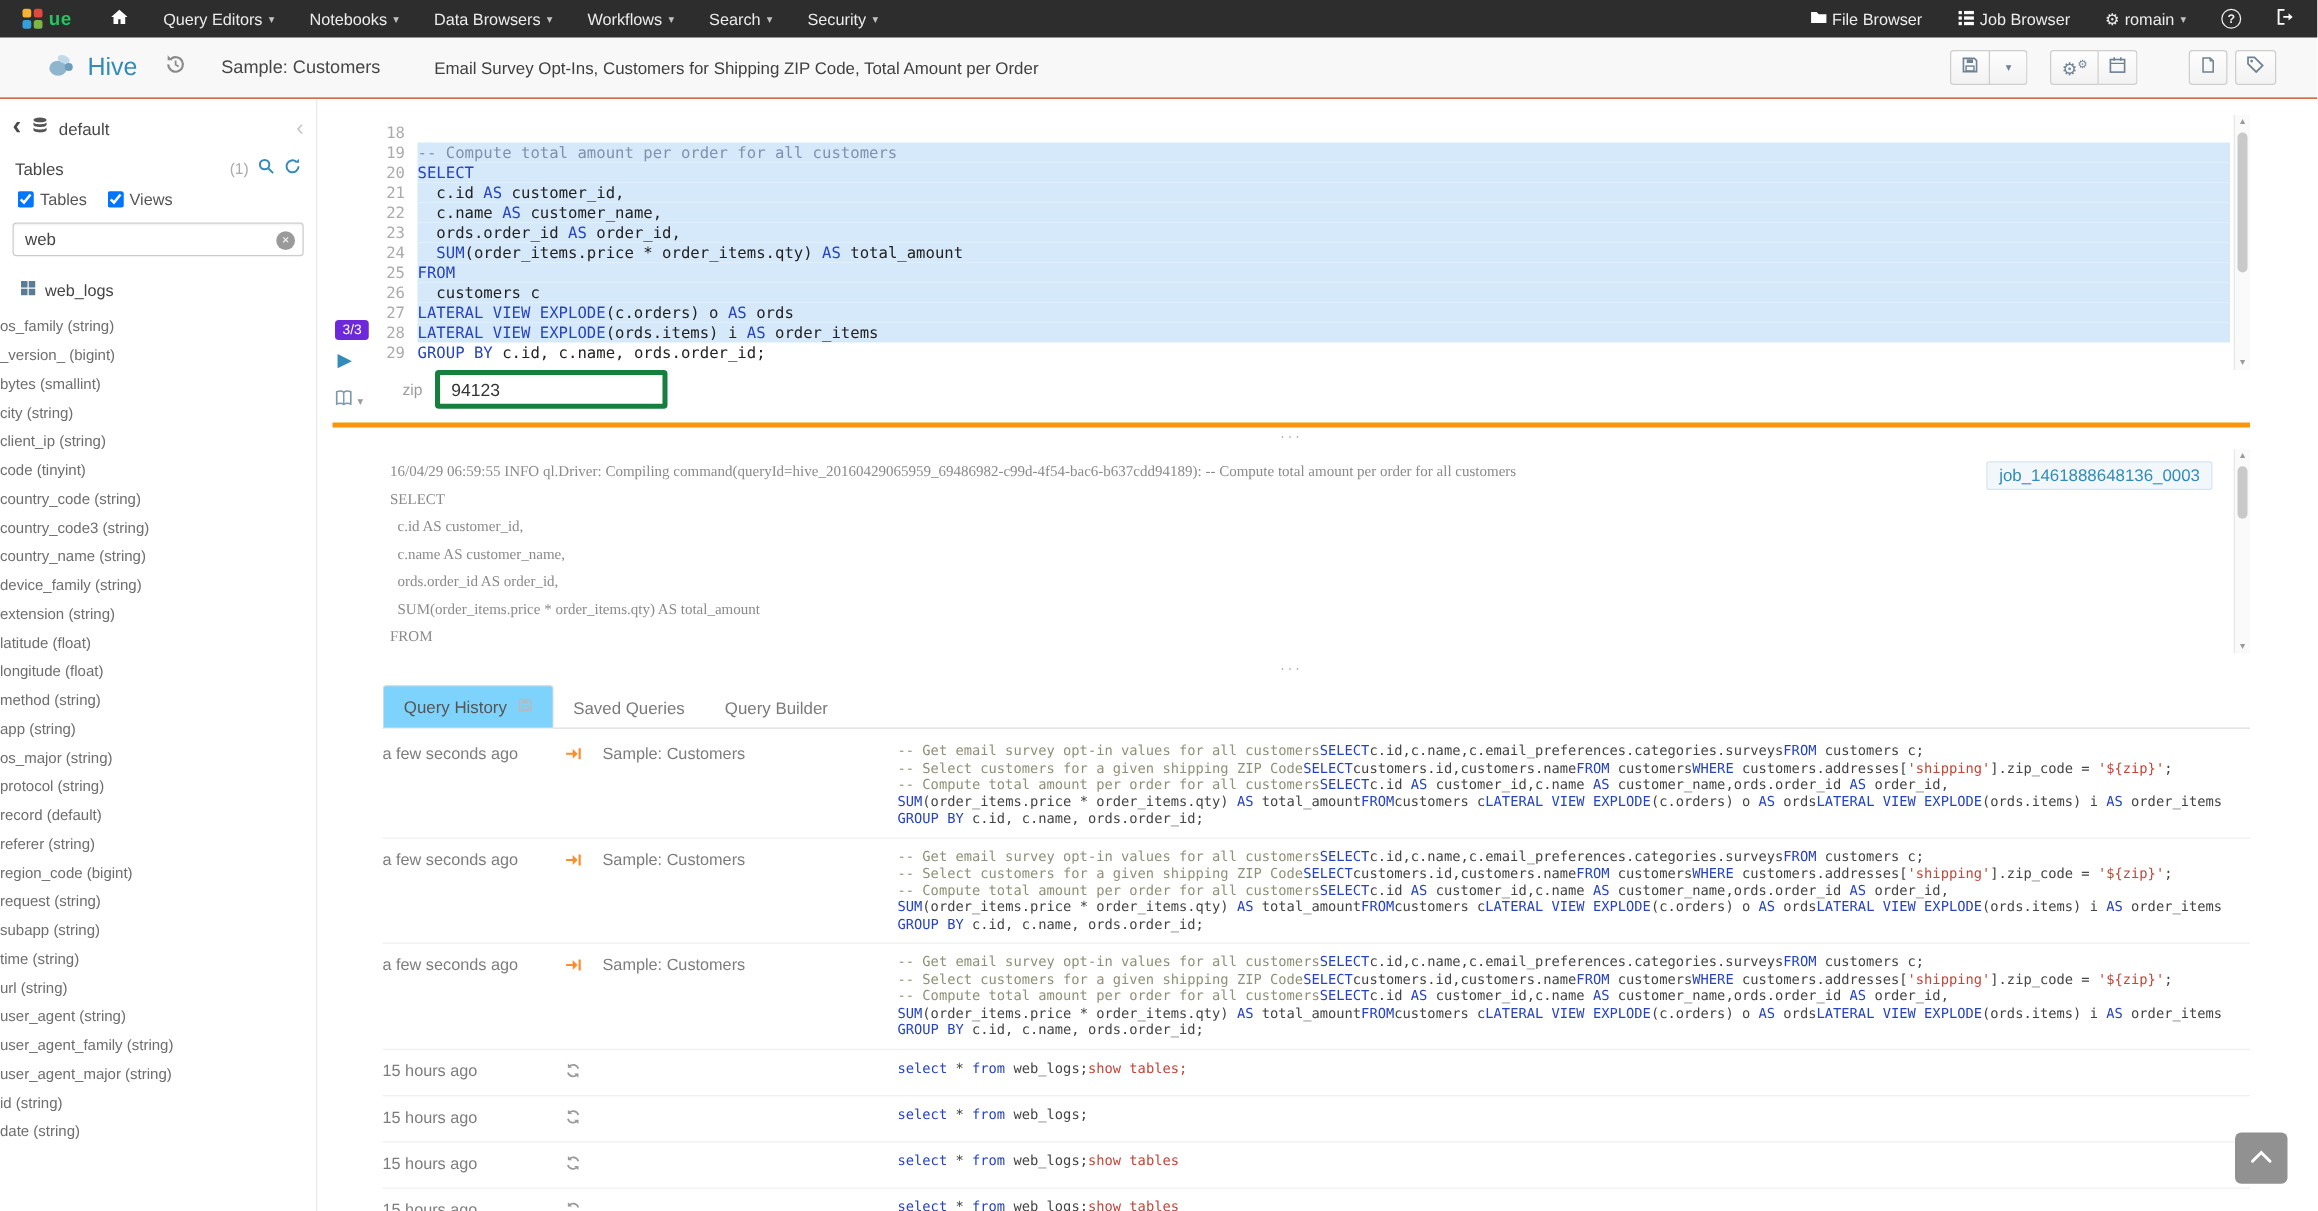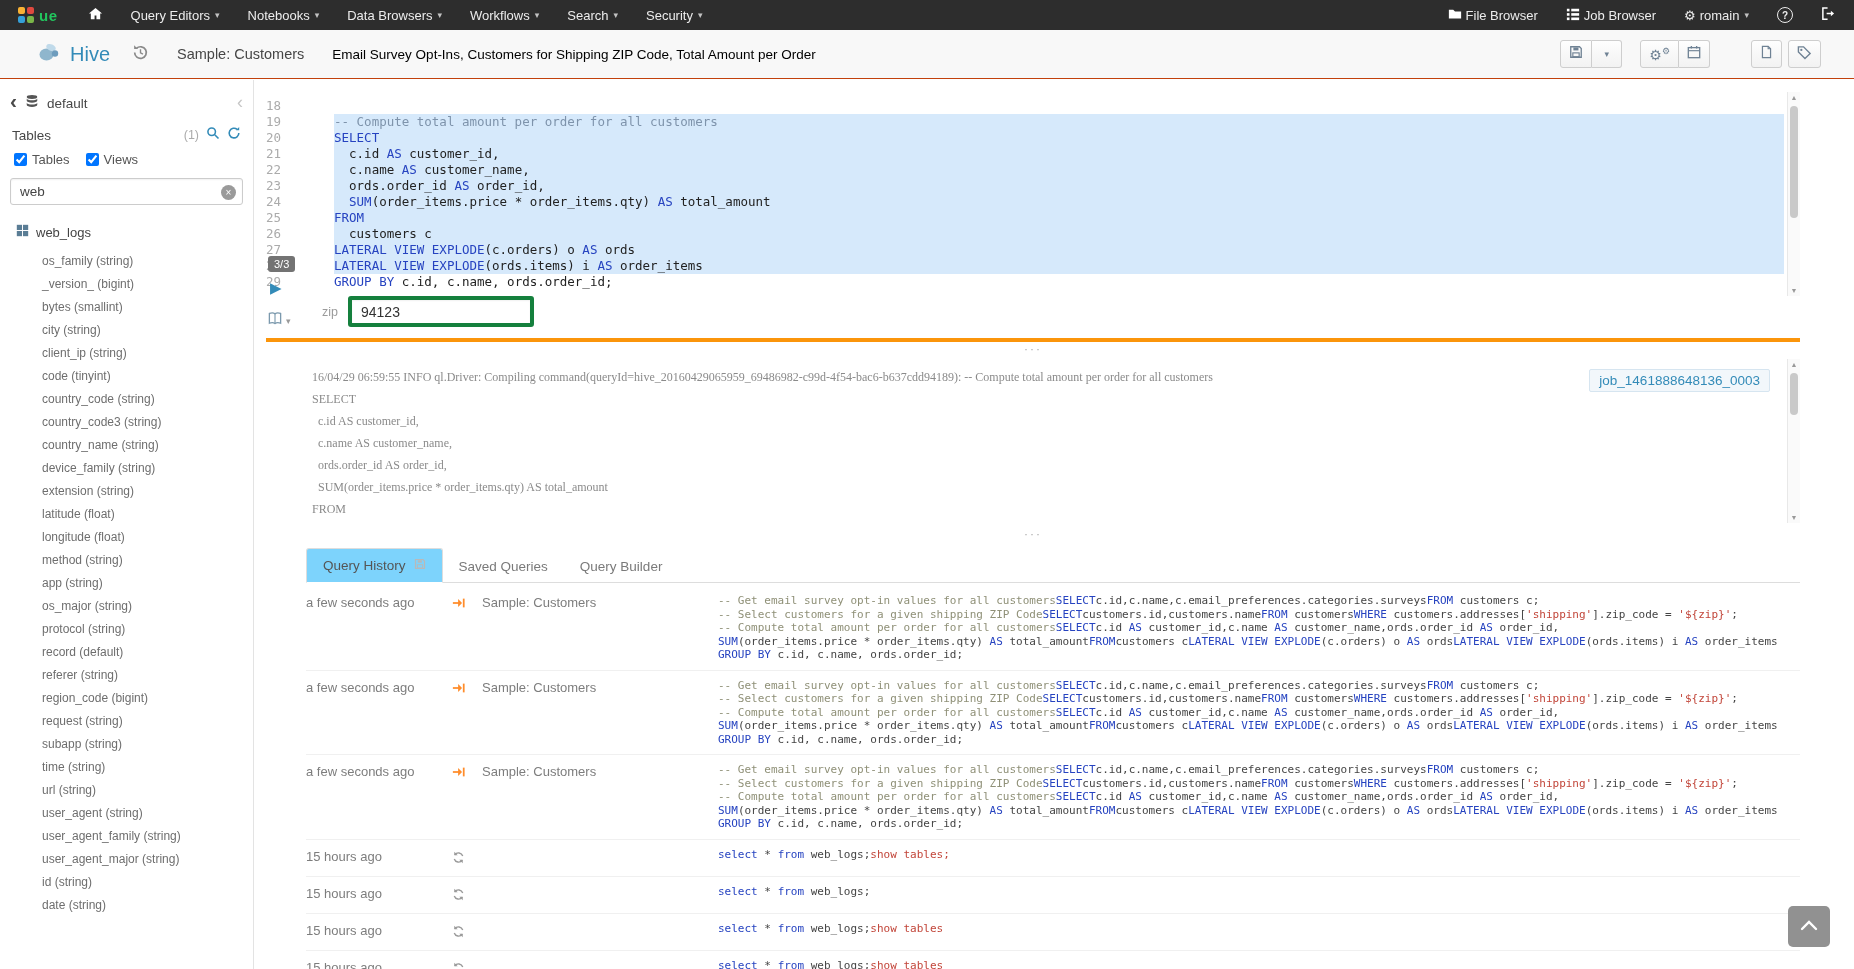--- a/index.html
+++ b/index.html
@@ -24,21 +24,21 @@
     font-size:10px;display:flex;align-items:center;justify-content:center;font-weight:bold;color:#ececec}
   .gear-glyph{font-size:13px;line-height:1}
 
   
   .subheader{position:absolute;left:0;top:30px;right:0;height:49px;background:#f8f8f8;
     border-bottom:1px solid #c2410c;display:flex;align-items:center;z-index:15}
   .sh-left{display:flex;align-items:center;padding-left:36px}
   .app-name{color:#338bb8;font-size:20px;margin-left:8px}
   .hist-btn{margin-left:22px;display:flex;align-items:center}
   .q-title{margin-left:28px;color:#464646;font-size:14.5px}
-  .q-desc{margin-left:28px;color:#000000;font-size:13.5px}
+  .q-desc{margin-left:43px;color:#404040;font-size:13.5px}
   .sh-right{margin-left:auto;display:flex;align-items:center;padding-right:33px}
   .btn{height:28px;min-width:30px;display:flex;align-items:center;justify-content:center;
     background:linear-gradient(#fefefe,#f2f2f2);border:1px solid #cecece;border-radius:3px;padding:0 8px;gap:2px}
   .btn-group{display:flex}
   .btn-group .btn{border-radius:0}
   .btn-group .btn:first-child{border-radius:3px 0 0 3px}
   .btn-group .btn:last-child{border-radius:0 3px 3px 0}
   .btn-group .btn + .btn{border-left:0}
   .gap18{margin-left:18px}.gap41{margin-left:41px}.gap6{margin-left:6px}
   .cogs{color:#6f8294;font-size:14px;line-height:1}
@@ -61,46 +61,46 @@
     color:#555;font-size:13px}
   .assist-filters label{display:flex;gap:5px;align-items:center;cursor:pointer}
   .assist-search{position:absolute;top:98px;left:10px;right:10px;height:27px}
   .assist-search input{width:100%;height:100%;border:1px solid #ccc;border-radius:3px;
     padding:0 26px 0 9px;font-size:13.5px;color:#444;outline:none;
     box-shadow:inset 0 1px 2px rgba(0,0,0,.06)}
   .clear{position:absolute;right:7px;top:7px;width:15px;height:15px;background:#9a9a9a;
     border-radius:50%;color:#fff;font-size:10px;line-height:15px;text-align:center;cursor:pointer}
   .assist-table-row{position:absolute;top:144px;left:16px;display:flex;gap:7px;align-items:center;
     color:#444;font-size:13px;cursor:pointer}
-  .assist-columns{position:absolute;top:170px;left:0;right:0;bottom:0;overflow:hidden;padding-left:42px}
+  .assist-columns{position:absolute;top:170px;left:0;right:0;bottom:0;overflow:hidden;}
   .col-item{height:23px;line-height:23px;color:#6e6e6e;font-size:12px;white-space:nowrap;cursor:pointer}
 
   
   .main{position:absolute;left:254px;top:80px;right:0;bottom:0;background:#fff}
 
   .editor{position:absolute;left:12px;top:12px;width:1534px;height:204px;overflow:hidden}
   #editor-lines{padding-top:6px}
   .ed-line{display:flex;height:16px;line-height:16px;
     font-family:"DejaVu Sans Mono",monospace;font-size:12.5px}
-  .ed-gutter{width:68px;padding-right:10px;color:#ababab;flex:none}
+  .ed-gutter{width:68px;text-align:right;padding-right:10px;color:#ababab;flex:none}
   .ed-code{flex:1;white-space:pre;color:#222;margin-right:16px}
   .ed-code.sel{background:#d6e9fb}
   .tk-k{color:#2643c0}
   .tk-s{color:#c2463a}
   .ed-code .tk-c{color:#7e93ab}
   .h-sql .tk-c{color:#8f9077}
 
   .sb{position:absolute;right:0;top:0;bottom:0;width:13px;background:#fafafa;border-left:1px solid #e8e8e8}
   .sb .up,.sb .dn{position:absolute;left:0;width:100%;text-align:center;font-size:7px;color:#999}
   .sb .up{top:2px}.sb .dn{bottom:2px}
   .sb .thumb{position:absolute;left:2px;right:2px;background:#c9c9c9;border-radius:5px}
   .ed-thumb{top:14px;height:112px}
   .log-thumb{top:14px;height:42px}
 
-  .stmt-badge{position:absolute;left:14px;top:176px;background:#737373;color:#fff;
+  .stmt-badge{position:absolute;left:14px;top:176px;background:#6d28d9;color:#fff;
     font-size:11px;padding:2px 6px;border-radius:3px}
   .play{position:absolute;left:16px;top:199px;background:none;border:none;color:#338bb8;font-size:15px}
   .nav-book{position:absolute;left:13px;top:231px;display:flex;align-items:center;gap:3px;cursor:pointer}
   .nav-book .bcaret{font-size:9px;color:#9a9a9a}
 
   .var-row{position:absolute;left:0;top:216px;height:34px;width:100%}
   .var-label{position:absolute;left:68px;top:9px;color:#9b9b9b;font-size:12.5px}
   .var-input{position:absolute;left:94px;top:0;width:186px;height:31px;border:4px solid #15803d;
     border-radius:3px;padding:0 9px;font-size:14px;color:#333;outline:none;
     box-shadow:inset 0 1px 2px rgba(0,0,0,.06)}

